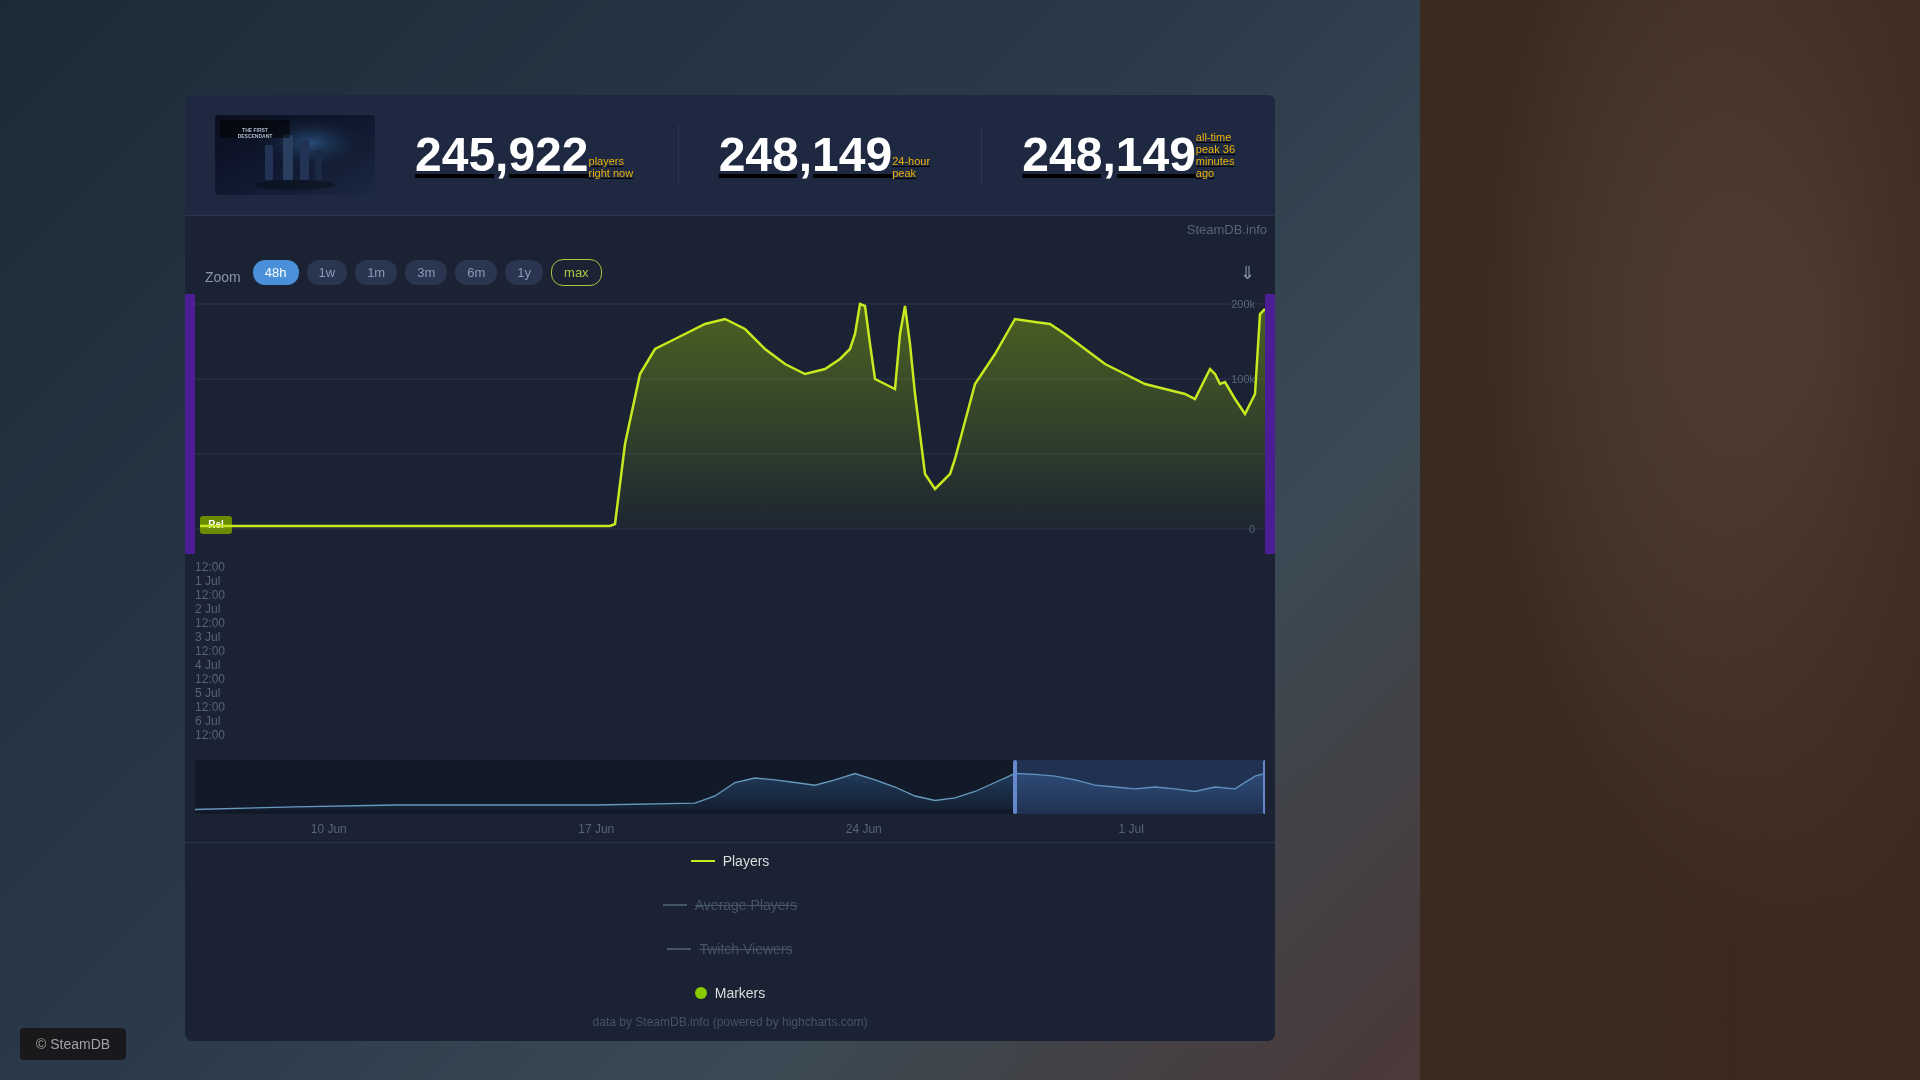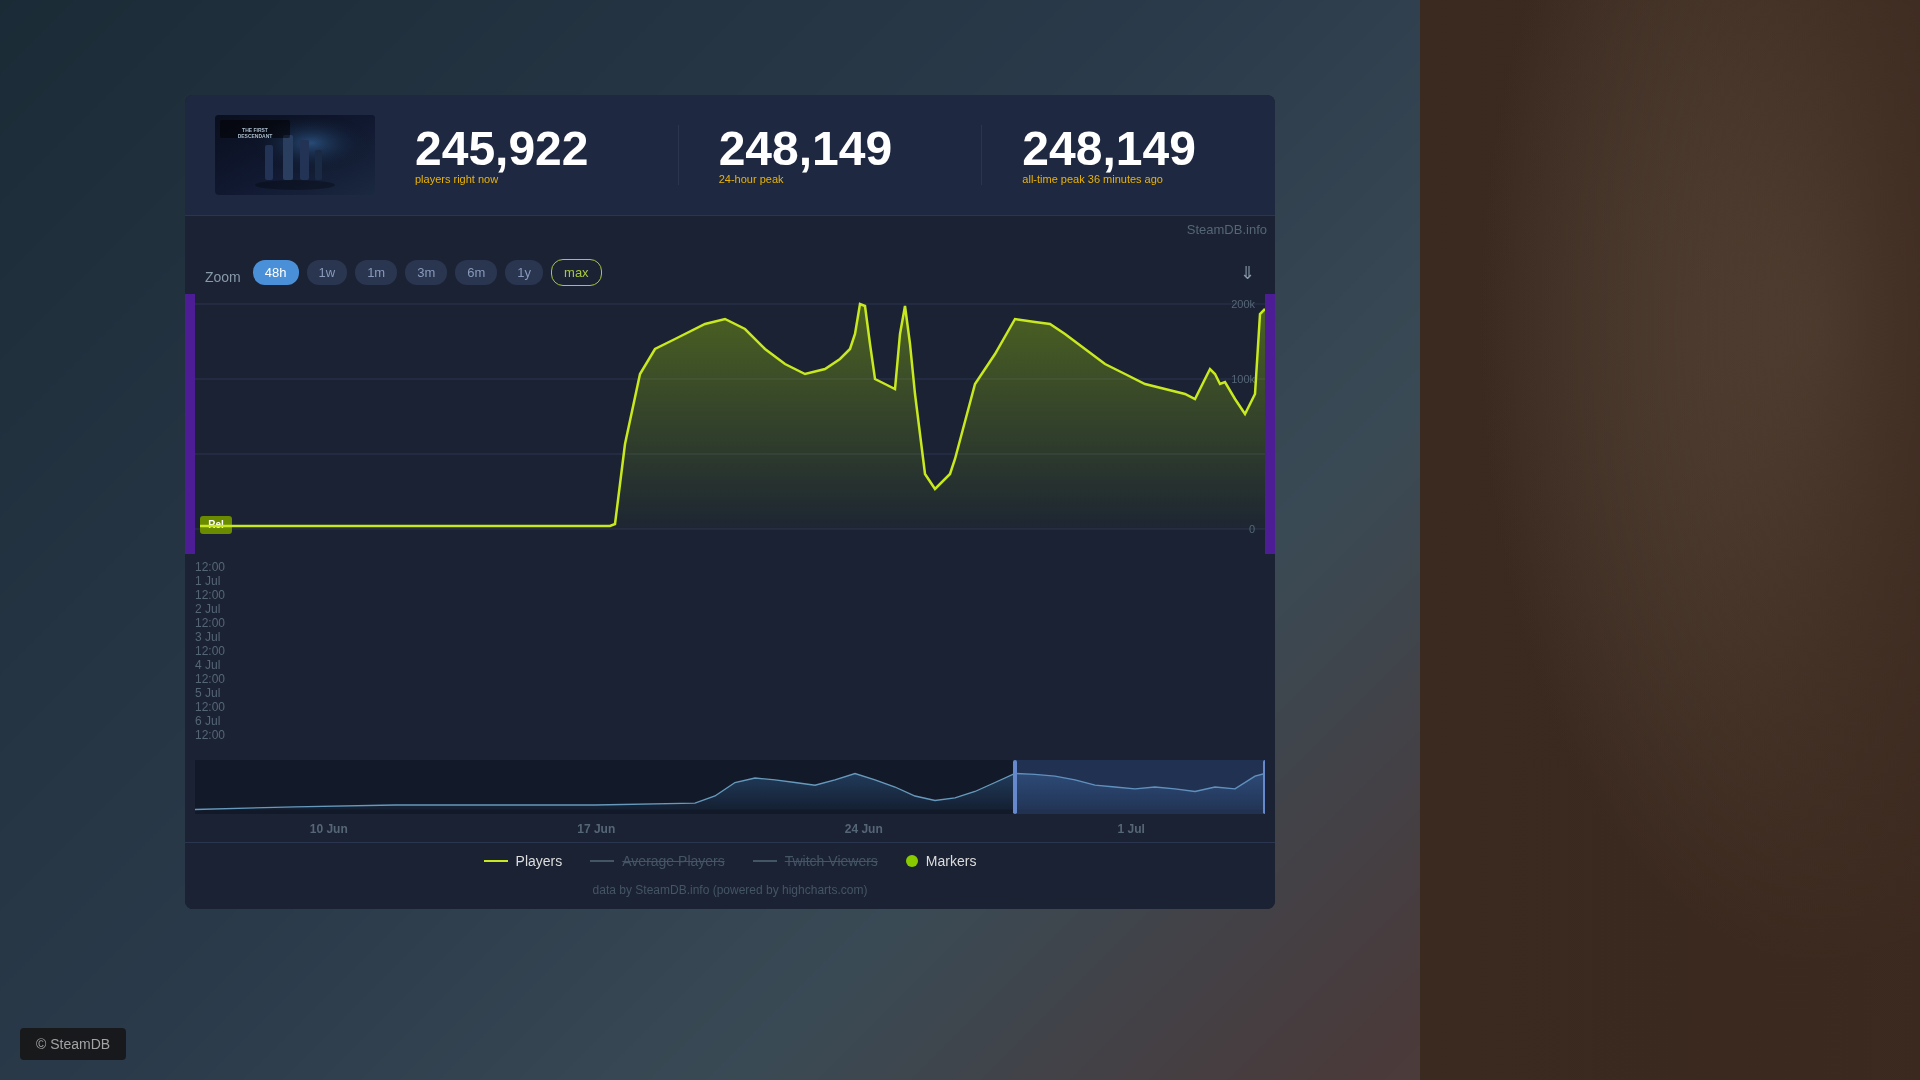--- a/index.html
+++ b/index.html
@@ -77,23 +77,24 @@
       background:
         radial-gradient(ellipse at 70% 40%, rgba(100,150,200,0.4) 0%, transparent 50%),
         linear-gradient(180deg, #0a1020 0%, #1a2a40 100%);
       display: flex;
       align-items: center;
       justify-content: center;
     }
 
     .stat-block {
       display: flex;
-      flex-direction: column;
-      align-items: flex-start;
+      flex-direction: row;
+      align-items: flex-end;
       flex: 1;
+      text-decoration: underline;
     }
 
     .stat-value {
       font-size: 48px;
       font-weight: bold;
       color: #ffffff;
       line-height: 1;
     }
 
     .stat-label {
@@ -207,37 +208,37 @@
       height: 100%;
     }
 
     
     .nav-dates {
       display: flex;
       padding: 0 10px 6px;
       font-size: 12px;
       color: #556677;
       background: #1a2233;
-      font-weight: bold;
     }
 
     .nav-date {
       flex: 1;
       text-align: center;
     }
 
     
     .legend {
       display: flex;
       align-items: center;
       justify-content: center;
       gap: 28px;
       padding: 10px 20px;
       background: #1a2233;
       border-top: 1px solid #2a3550;
+      flex-direction: column;
     }
 
     .legend-item {
       display: flex;
       align-items: center;
       gap: 8px;
       font-size: 14px;
     }
 
     .legend-line {

